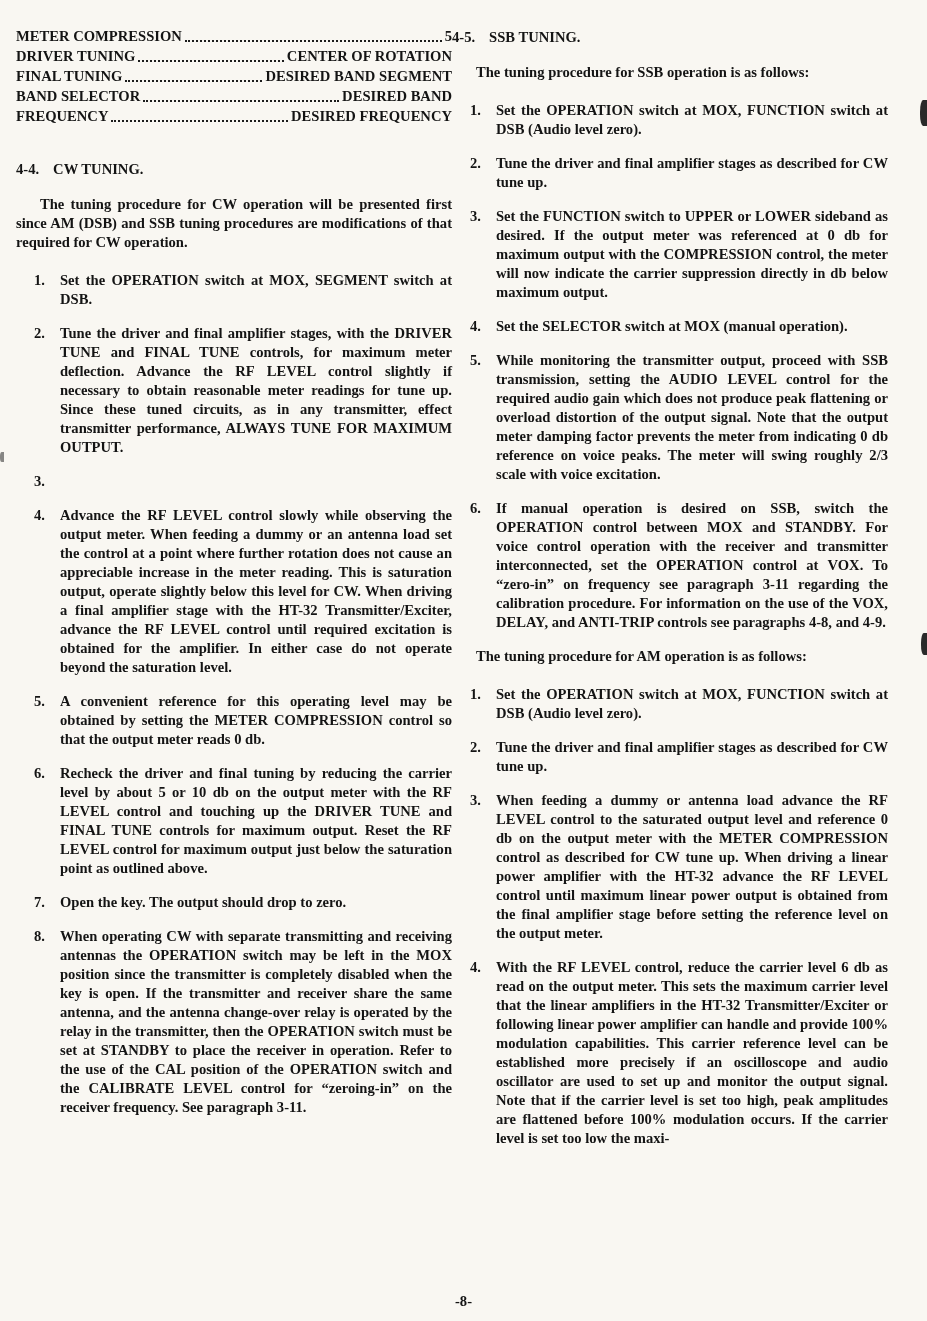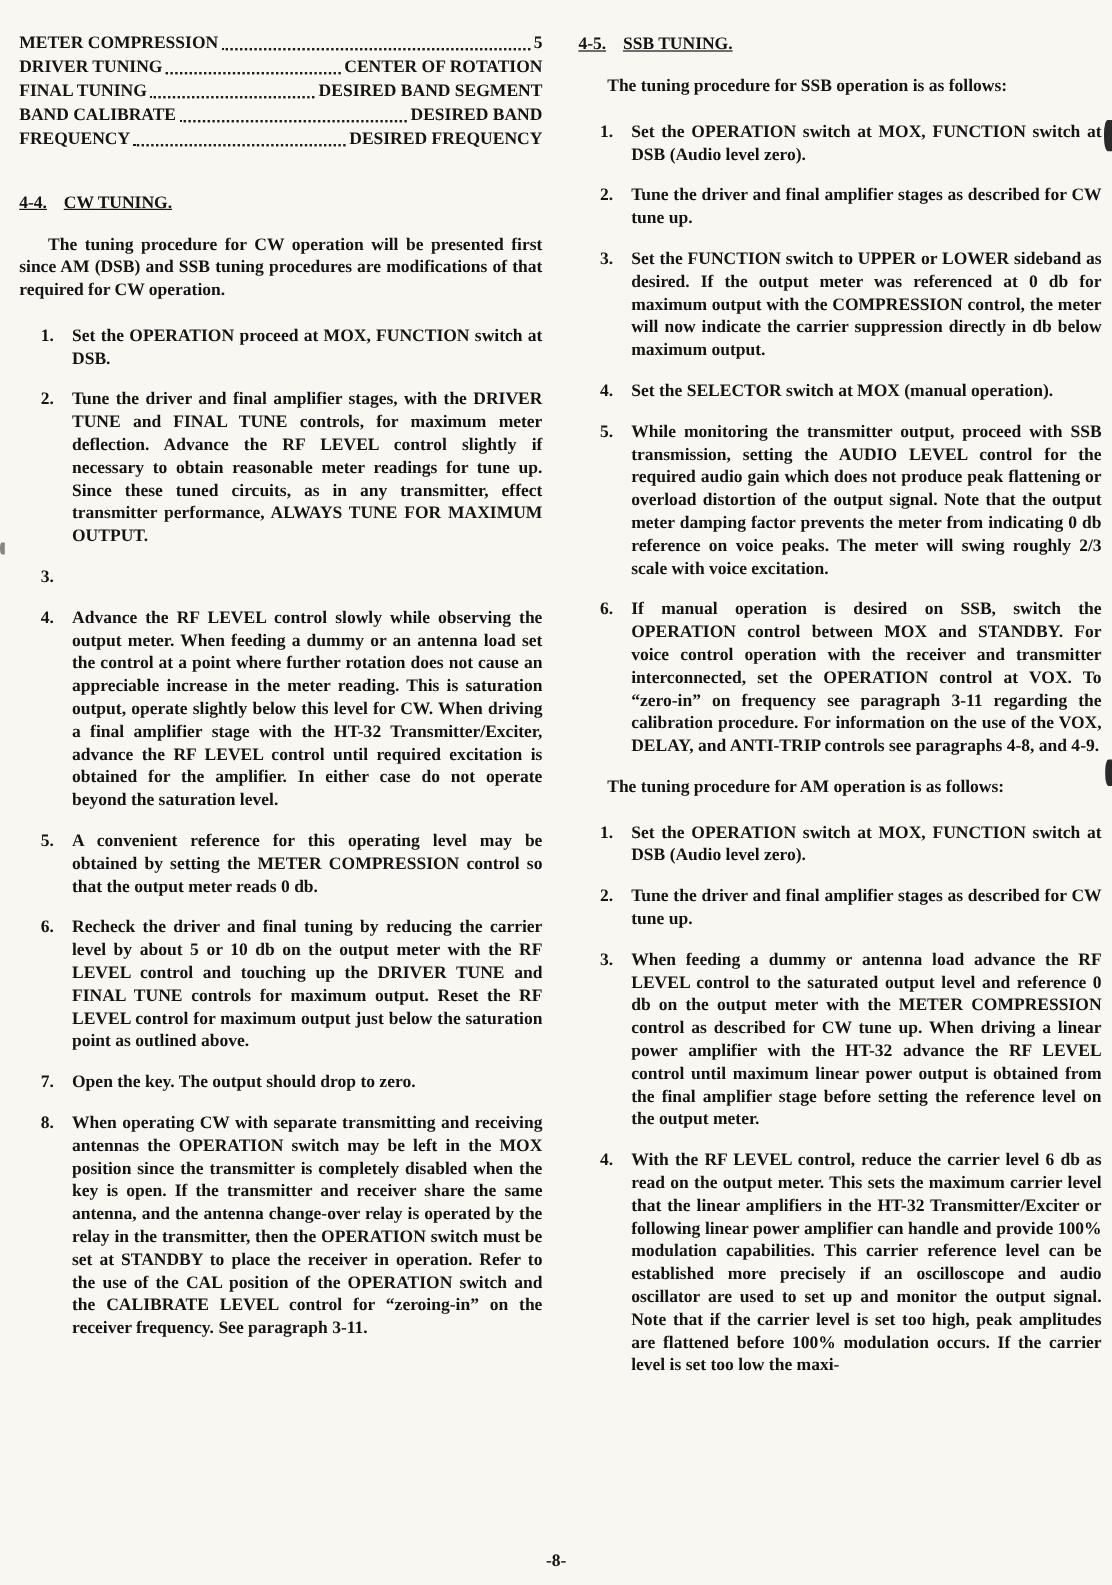--- a/index.html
+++ b/index.html
@@ -9,40 +9,39 @@
     color: #141414;
     font-family: "Liberation Serif", "DejaVu Serif", serif;
     font-weight: bold;
     font-size: 14.6px;
     line-height: 19px;
     position: relative;
     overflow: hidden;
   }
   .page {
     display: flex;
-    gap: 30px;
     padding: 26px 9px 0 16px;
     box-sizing: border-box;
   }
   .col { width: 436px; flex: none; }
 
   
   .settings { margin-bottom: 4px; }
   .settings-row { display: flex; line-height: 20px; }
   .s-label { white-space: nowrap; }
   .s-value { white-space: nowrap; }
   .leader {
     flex: 1;
     margin: 0 3px;
     align-self: flex-end;
     border-bottom: 2.2px dotted #1c1c1c;
     transform: translateY(-4px);
   }
 
-  .heading { margin: 34px 0 16px; text-decoration: underline; }
+  .heading { margin: 34px 0 16px; }
   .heading.first { margin-top: 2px; }
   .heading .h-num { margin-right: 14px; }
 
   .para {
     margin: 15px 0;
     text-indent: 24px;
     text-align: justify;
   }
 
   .steps { margin-top: 19px; }
@@ -84,21 +83,21 @@
           <span class="s-value">CENTER OF ROTATION</span>
         </div>
 
         <div class="settings-row">
           <span class="s-label">FINAL TUNING</span>
           <span class="leader"></span>
           <span class="s-value">DESIRED BAND SEGMENT</span>
         </div>
 
         <div class="settings-row">
-          <span class="s-label">BAND CALIBRATE</span>
+          <span class="s-label">BAND SELECTOR</span>
           <span class="leader"></span>
           <span class="s-value">DESIRED BAND</span>
         </div>
 
         <div class="settings-row">
           <span class="s-label">FREQUENCY</span>
           <span class="leader"></span>
           <span class="s-value">DESIRED FREQUENCY</span>
         </div>
       </div>
@@ -106,21 +105,21 @@
     <div class="heading">
       <span class="h-num">4-4.</span><span>CW TUNING.</span>
     </div>
 
     <p class="para">The tuning procedure for CW operation will be presented first since AM (DSB) and SSB tuning procedures are modifications of that required for CW operation.</p>
 
     <div class="steps">
 
         <div class="step">
           <span class="step-num">1.</span>
-          <span class="step-text">Set the OPERATION proceed at MOX, FUNCTION switch at DSB.</span>
+          <span class="step-text">Set the OPERATION switch at MOX, SEGMENT switch at DSB.</span>
         </div>
 
         <div class="step">
           <span class="step-num">2.</span>
           <span class="step-text">Tune the driver and final amplifier stages, with the DRIVER TUNE and FINAL TUNE controls, for maximum meter deflection.  Advance the RF LEVEL control slightly if necessary to obtain reasonable meter readings for tune up.  Since these tuned circuits, as in any transmitter, effect transmitter performance, ALWAYS TUNE FOR MAXIMUM OUTPUT.</span>
         </div>
 
         <div class="step">
           <span class="step-num">3.</span>
         </div>

